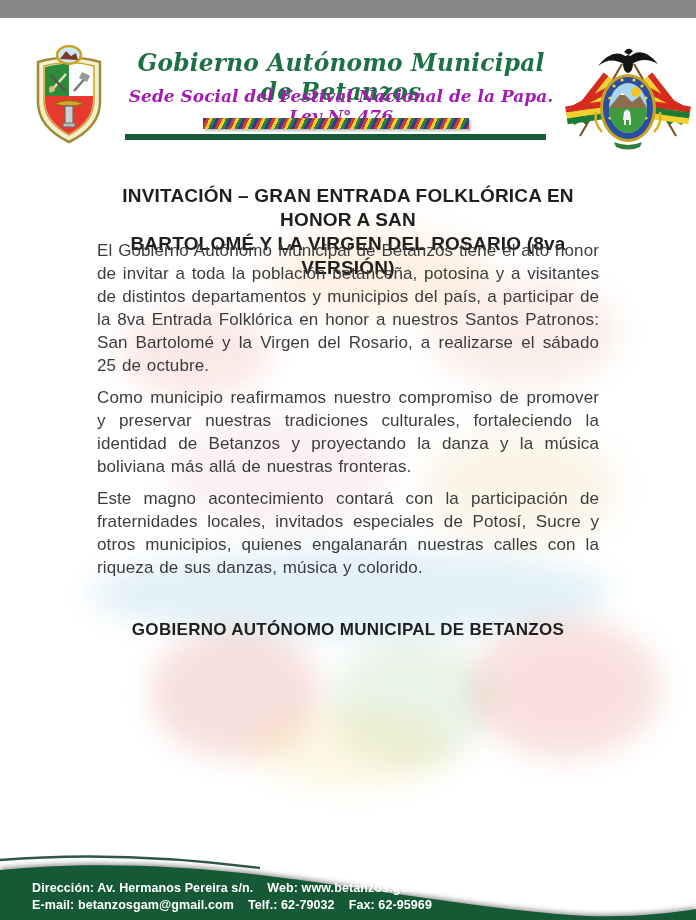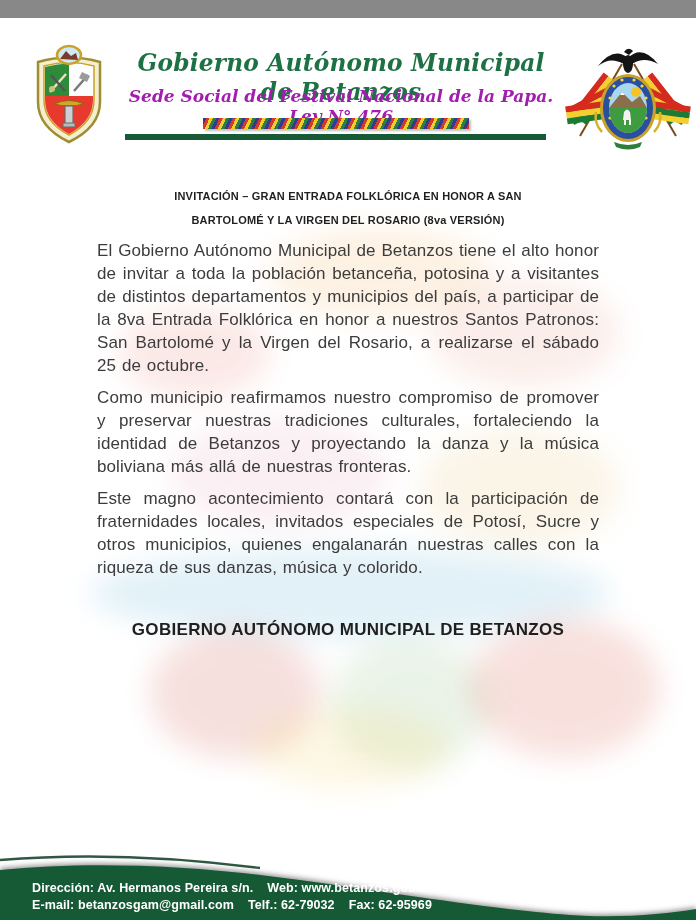--- a/index.html
+++ b/index.html
@@ -45,21 +45,21 @@
     box-shadow:2px 2px 2px rgba(0,0,0,.25);
   }
   .header-bar {
     position:absolute; left:125px; top:116px; width:421px; height:6px;
     background:var(--brand-green,#175a36);
   }
 
   
   .doc-title {
     position:absolute; left:88px; top:166px; width:520px; text-align:center;
-    font-weight:bold; font-size:11px; line-height:24px; letter-spacing:.2px;
+    font-weight:bold; font-size:19px; line-height:24px; letter-spacing:.2px;
     color:var(--title-text,#1f1f1f);
   }
   .doc-body { position:absolute; left:97px; top:221px; width:502px; }
   .doc-body p {
     margin:0 0 9px 0; font-size:17px; line-height:23px;
     text-align:justify; color:var(--body-text,#3c3c3c);
     letter-spacing:.1px; word-spacing:1px;
   }
   .doc-closing {
     margin-top:41px; text-align:center; font-weight:bold; font-size:17px;

